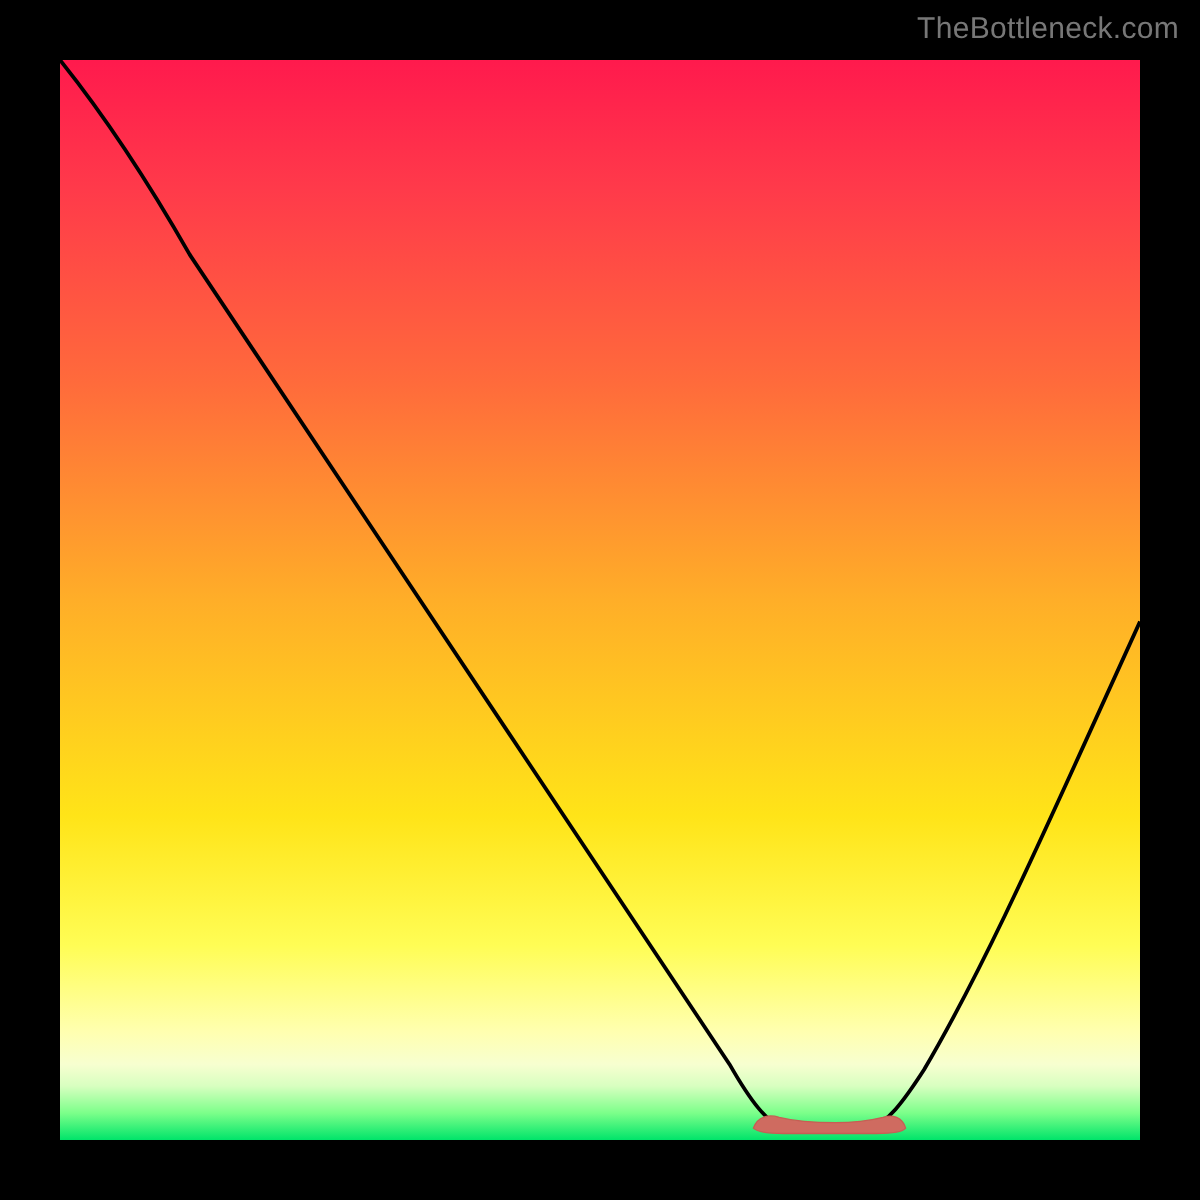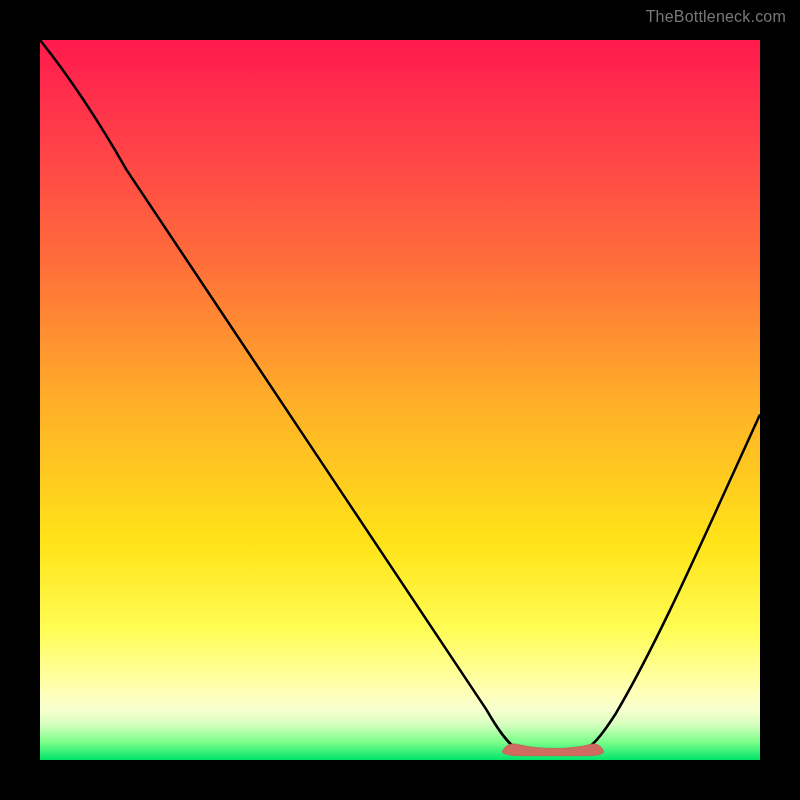--- a/index.html
+++ b/index.html
@@ -45,21 +45,21 @@
     left: 0;
     top: 0;
     width: 720px;
     height: 720px;
   }
   .watermark {
     position: absolute;
     top: 8px;
     right: 14px;
     color: #777;
-    font-size: 16px;
+    font-size: 20px;
     letter-spacing: 0.2px;
     font-weight: 400;
     text-align: center;
   }
 </style>
 </head>
 <body>
 
 <div class="frame">
   <div class="watermark">TheBottleneck.com</div>

